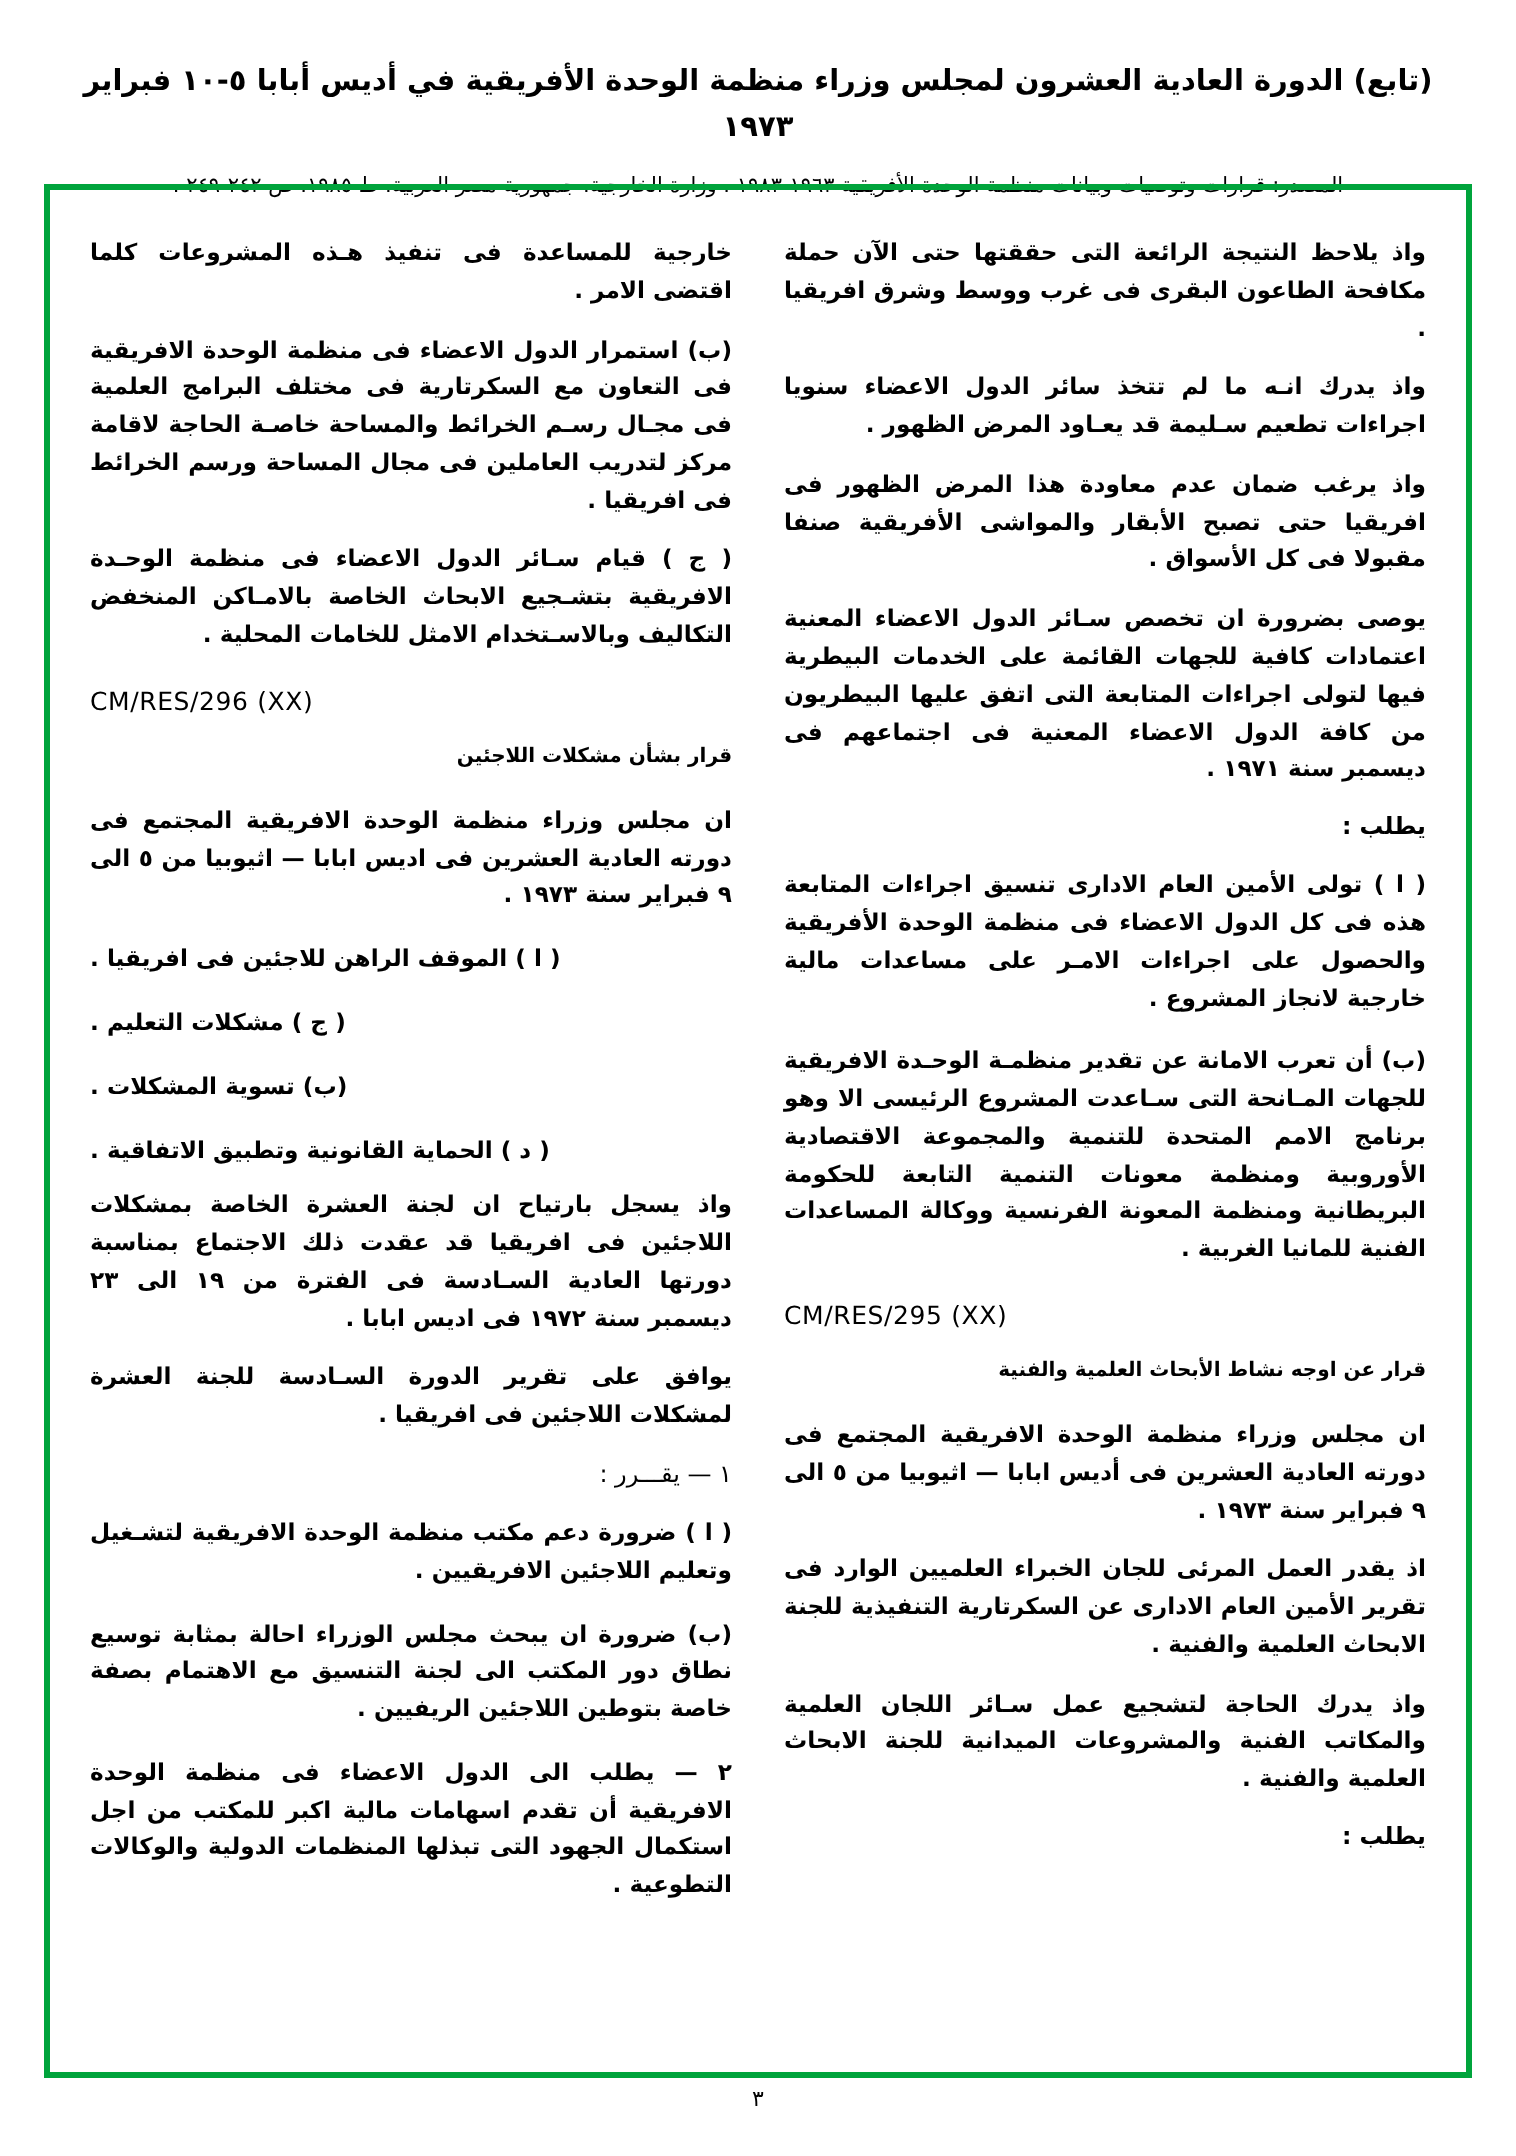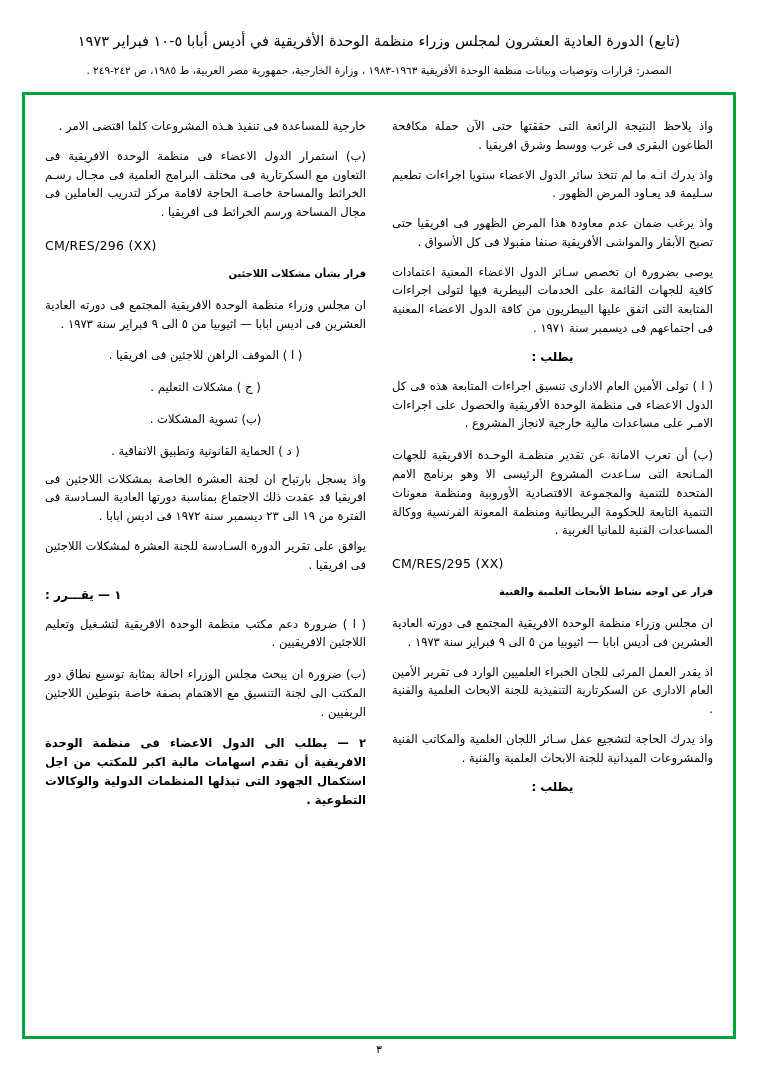--- a/index.html
+++ b/index.html
@@ -14,21 +14,21 @@
   .page{
     position:absolute;inset:0;
     padding:0;
   }
   .doc-header{
     text-align:center;
     margin:30px 26px 0 26px;
   }
   .doc-title{
     font-size:14.5px;
-    font-weight:normal;
+    font-weight:bold;
     line-height:1.6;
     letter-spacing:0px;
     text-align:center;
   }
   .doc-source{
     font-size:10.5px;
     margin-top:9px;
     line-height:1.6;
   }
   .frame{
@@ -51,55 +51,56 @@
   .col{
     flex:1 1 0;
     min-width:0;
   }
   p{
     margin:0 0 11px 0;
     font-size:11.6px;
     line-height:1.62;
     text-align:justify;
     text-justify:inter-word;
+    font-weight:bold;
   }
   .res-id{
     margin:16px 0 13px 0;
     font-size:12.5px;
     text-align:left;
     direction:ltr;
     unicode-bidi:plaintext;
     letter-spacing:0.3px;
   }
   .res-title{
     margin:0 0 14px 0;
     font-size:10px;
     font-weight:bold;
     text-align:right;
     line-height:1.6;
   }
   .sub-head{
     margin:12px 0 10px 0;
     font-size:11.8px;
     font-weight:bold;
-    text-align:center;
+    text-align:right;
   }
   .item{
     margin:13px 0 9px 0;
     font-size:11.6px;
     line-height:1.62;
     text-align:justify;
   }
-  .item.center{ text-align:center; }
+  .item.center{ text-align:left; }
   .bold{ font-weight:bold; }
   .num-head{
     margin:13px 0 10px 0;
     font-size:12px;
-    font-weight:bold;
-    text-align:left;
+    font-weight:normal;
+    text-align:right;
   }
   .page-number{
     position:absolute;
     left:0;right:0;
     bottom:22px;
     text-align:center;
     font-size:11px;
   }
 </style>
 </head>
@@ -131,20 +132,21 @@
         <p>ان مجلس وزراء منظمة الوحدة الافريقية المجتمع فى دورته العادية العشرين فى أديس ابابا — اثيوبيا من ٥ الى ٩ فبراير سنة ١٩٧٣ .</p>
         <p>اذ يقدر العمل المرئى للجان الخبراء العلميين الوارد فى تقرير الأمين العام الادارى عن السكرتارية التنفيذية للجنة الابحاث العلمية والفنية .</p>
         <p>واذ يدرك الحاجة لتشجيع عمل سـائر اللجان العلمية والمكاتب الفنية والمشروعات الميدانية للجنة الابحاث العلمية والفنية .</p>
 
         <div class="sub-head">يطلب :</div>
       </div>
 
       <div class="col">
         <p>خارجية للمساعدة فى تنفيذ هـذه المشروعات كلما اقتضى الامر .</p>
         <p>(ب) استمرار الدول الاعضاء فى منظمة الوحدة الافريقية فى التعاون مع السكرتارية فى مختلف البرامج العلمية فى مجـال رسـم الخرائط والمساحة خاصـة الحاجة لاقامة مركز لتدريب العاملين فى مجال المساحة ورسم الخرائط فى افريقيا .</p>
+        <p>( ج ) قيام سـائر الدول الاعضاء فى منظمة الوحـدة الافريقية بتشـجيع الابحاث الخاصة بالامـاكن المنخفض التكاليف وبالاسـتخدام الامثل للخامات المحلية .</p>
 
         <div class="res-id">CM/RES/296 (XX)</div>
         <div class="res-title">قرار بشأن مشكلات اللاجئين</div>
 
         <p>ان مجلس وزراء منظمة الوحدة الافريقية المجتمع فى دورته العادية العشرين فى اديس ابابا — اثيوبيا من ٥ الى ٩ فبراير سنة ١٩٧٣ .</p>
 
         <p class="item center">( ا ) الموقف الراهن للاجئين فى افريقيا .</p>
         <p class="item center">( ج ) مشكلات التعليم .</p>
         <p class="item center">(ب) تسوية المشكلات .</p>
         <p class="item center">( د ) الحماية القانونية وتطبيق الاتفاقية .</p>

